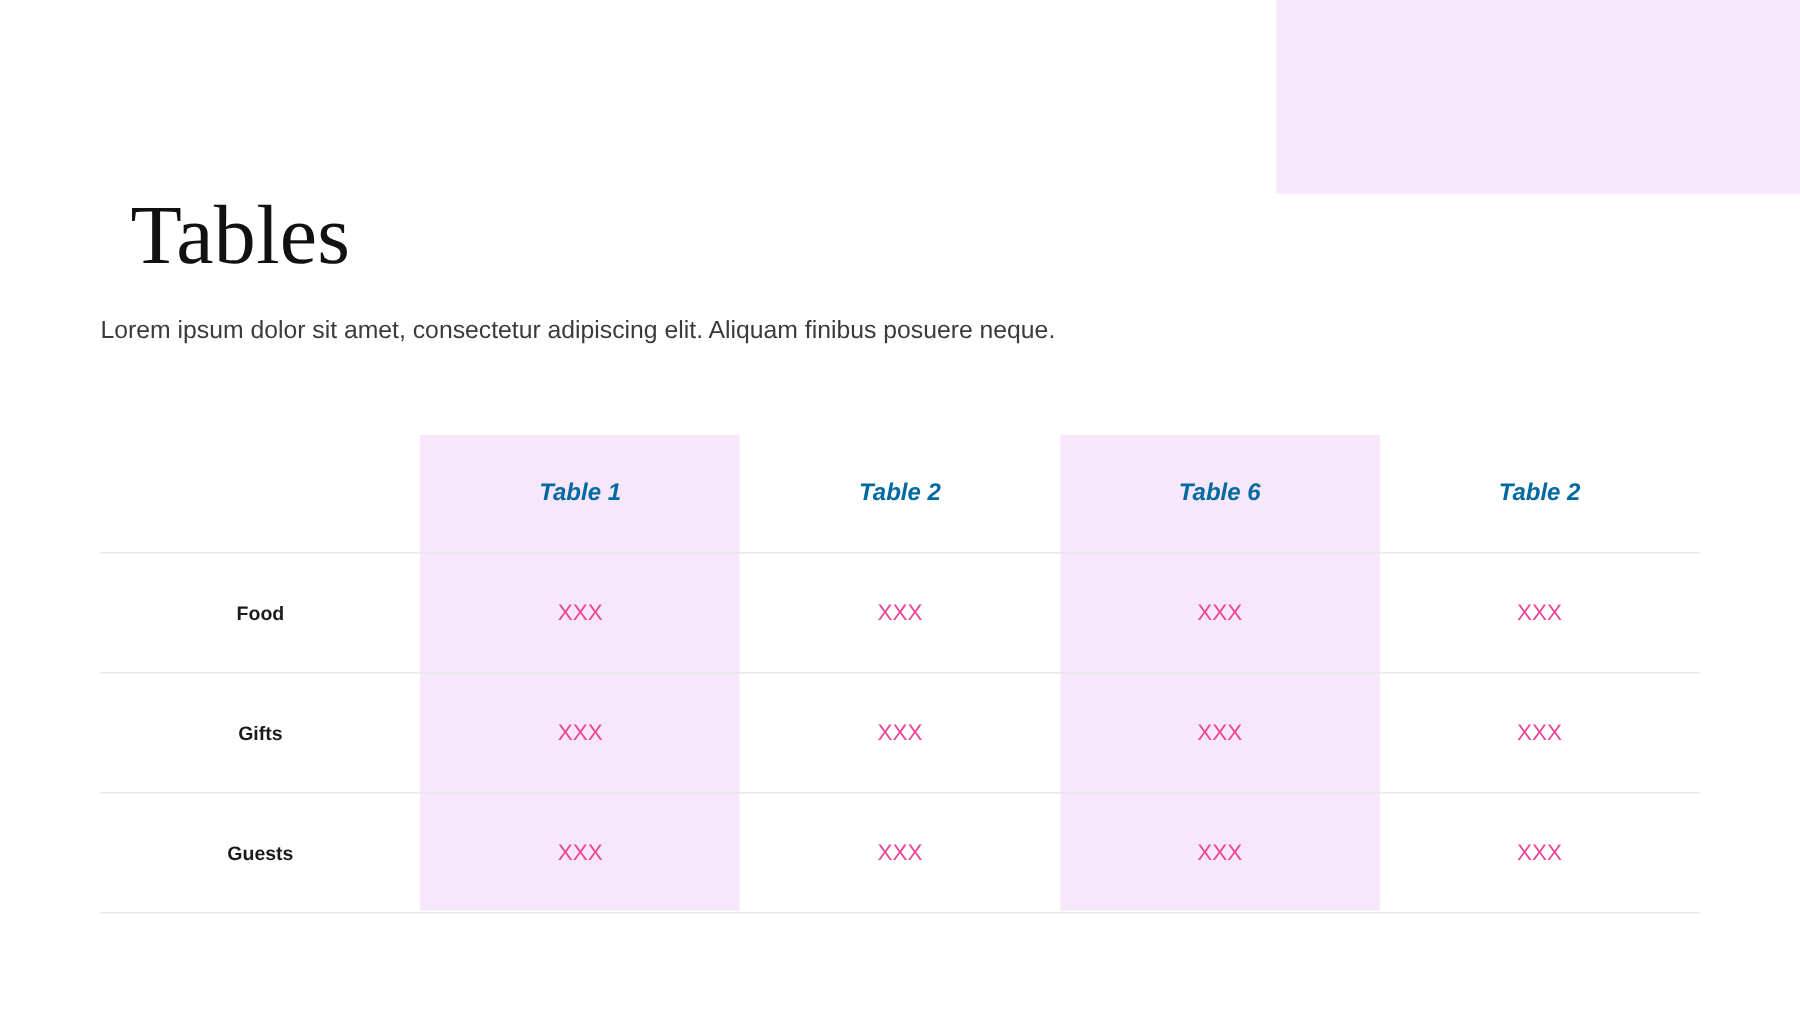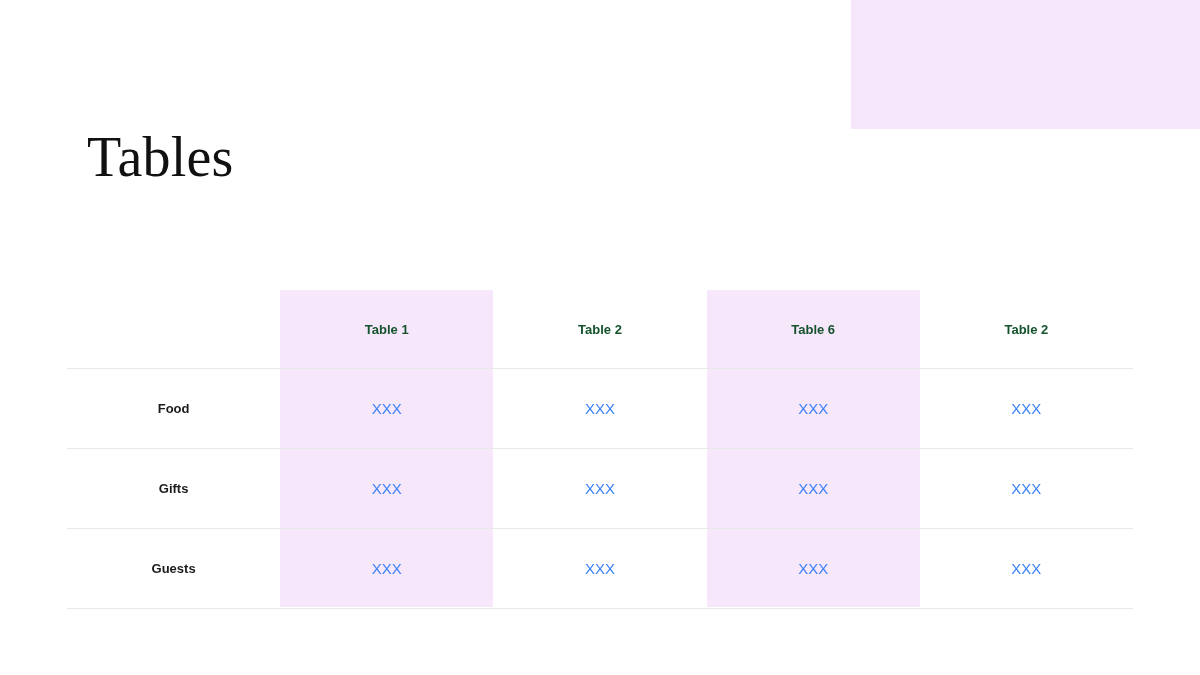--- a/index.html
+++ b/index.html
@@ -91,53 +91,55 @@
   table.data-table th,
   table.data-table td {
     padding: 0;
     text-align: center;
     vertical-align: middle;
     border: 0;
   }
 
   table.data-table thead th {
     height: 78px;
-    font-size: 13px;
+    font-size: 16px;
     font-weight: 700;
-    color: #14532d;
+    color: #0369a1;
     border-bottom: 1.5px solid #e9e9e9;
+    font-style: italic;
   }
   table.data-table thead th.corner {
     border-bottom: 1.5px solid #e9e9e9;
   }
 
   table.data-table tbody td {
     height: 79px;
     font-size: 15px;
     font-weight: 400;
-    color: #3b82f6;
+    color: #ec4899;
     border-bottom: 1.5px solid #e9e9e9;
   }
   table.data-table tbody th.row-label {
     height: 79px;
     font-size: 13px;
     font-weight: 700;
     color: #1b1b1b;
     border-bottom: 1.5px solid #e9e9e9;
   }
 </style>
 </head>
 <body>
 
 <div id="slide">
 
   <div class="deco-block"></div>
 
   <div class="slide-title">Tables</div>
 
+  <div class="slide-subtitle">Lorem ipsum dolor sit amet, consectetur adipiscing elit. Aliquam finibus posuere neque.</div>
 
   <div class="table-wrap">
 
     <div class="col-band c1"></div>
     <div class="col-band c3"></div>
 
     <table class="data-table">
       <colgroup>
         <col class="label-col">
         <col class="data-col">

